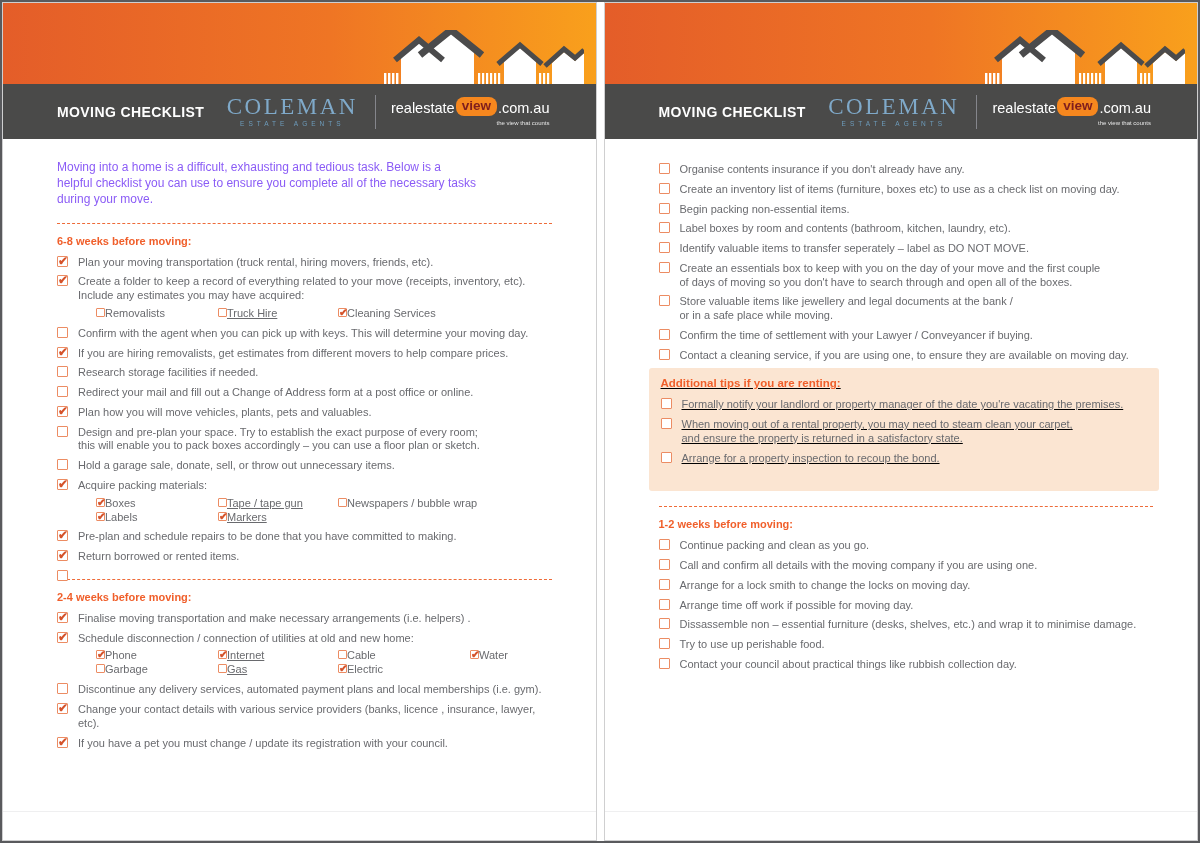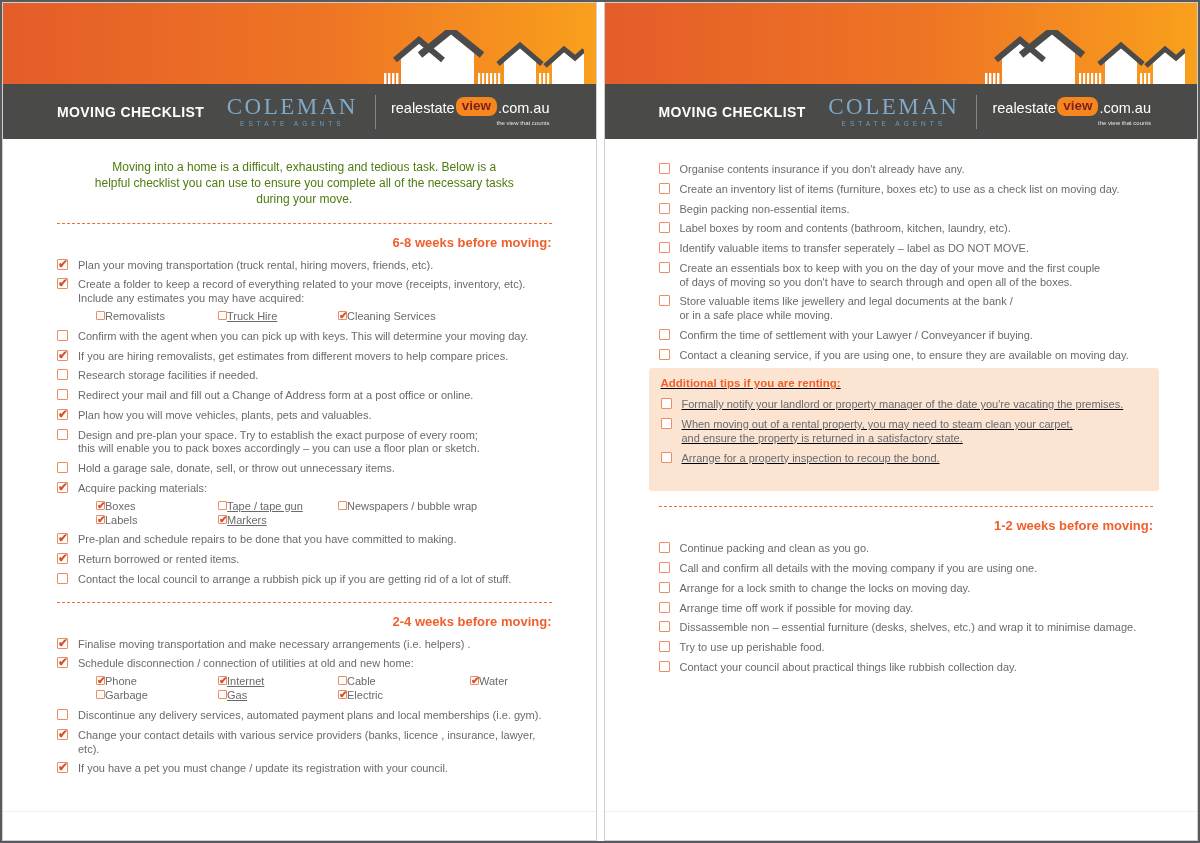--- a/index.html
+++ b/index.html
@@ -37,23 +37,23 @@
     border-radius: 8px; padding: 2px 6px 3px; margin: 0 1px; font-size: 13.5px;
   }
   .rev-bubble::after {
     content: ""; position: absolute; left: 6px; bottom: -5px;
     border: 5px solid transparent; border-top-color: #f6871e;
     border-left-width: 3px; border-right-width: 3px;
   }
   .rev-tagline { font-size: 6px; color: #e6e6e6; text-align: right; margin-top: 4px; }
   
   .content { padding: 0 44px 0 54px; }
-  .intro { margin-top: 20px; font-size: 12px; color: #4d7c0f; line-height: 1.35; white-space: pre-line; text-align: center; }
+  .intro { margin-top: 20px; font-size: 12px; color: #8b5cf6; line-height: 1.35; white-space: pre-line; }
   .dash { border-top: 1px dashed #ee6b39; margin-top: 15px; }
-  .sec-h { color: #f05f2b; font-size: 13px; font-weight: 700; margin: 11px 0 9px; text-align: right; }
+  .sec-h { color: #f05f2b; font-size: 11px; font-weight: 700; margin: 11px 0 9px; }
   .item { position: relative; padding-left: 21px; margin-bottom: 6px; font-size: 11px; color: #696a6e; line-height: 1.25; }
   .item-text { white-space: pre-line; }
   .cb {
     position: absolute; left: 0; top: 0; width: 11px; height: 11px;
     border: 1px solid #ec8c63; border-radius: 1px; background: #fff; display: inline-block;
   }
   .cb.checked::after {
     content: "\2714"; position: absolute; left: 0px; top: -3px;
     font-size: 12px; font-weight: 700; color: #d4522a;
   }
@@ -199,21 +199,20 @@
       <div class="item">
         <span class="cb checked"></span>
         <span class="item-text">Pre-plan and schedule repairs to be done that you have committed to making.</span>
       </div>
       <div class="item">
         <span class="cb checked"></span>
         <span class="item-text">Return borrowed or rented items.</span>
       </div>
       <div class="item">
         <span class="cb"></span>
-        <span class="item-text">Contact the local council to arrange a rubbish pick up if you are getting rid of a lot of stuff.</span>
       </div>
 
       <div class="dash"></div>
       <div class="sec-h">2-4 weeks before moving:</div>
 
       <div class="item">
         <span class="cb checked"></span>
         <span class="item-text">Finalise moving transportation and make necessary arrangements (i.e. helpers) .</span>
       </div>
       <div class="item">

